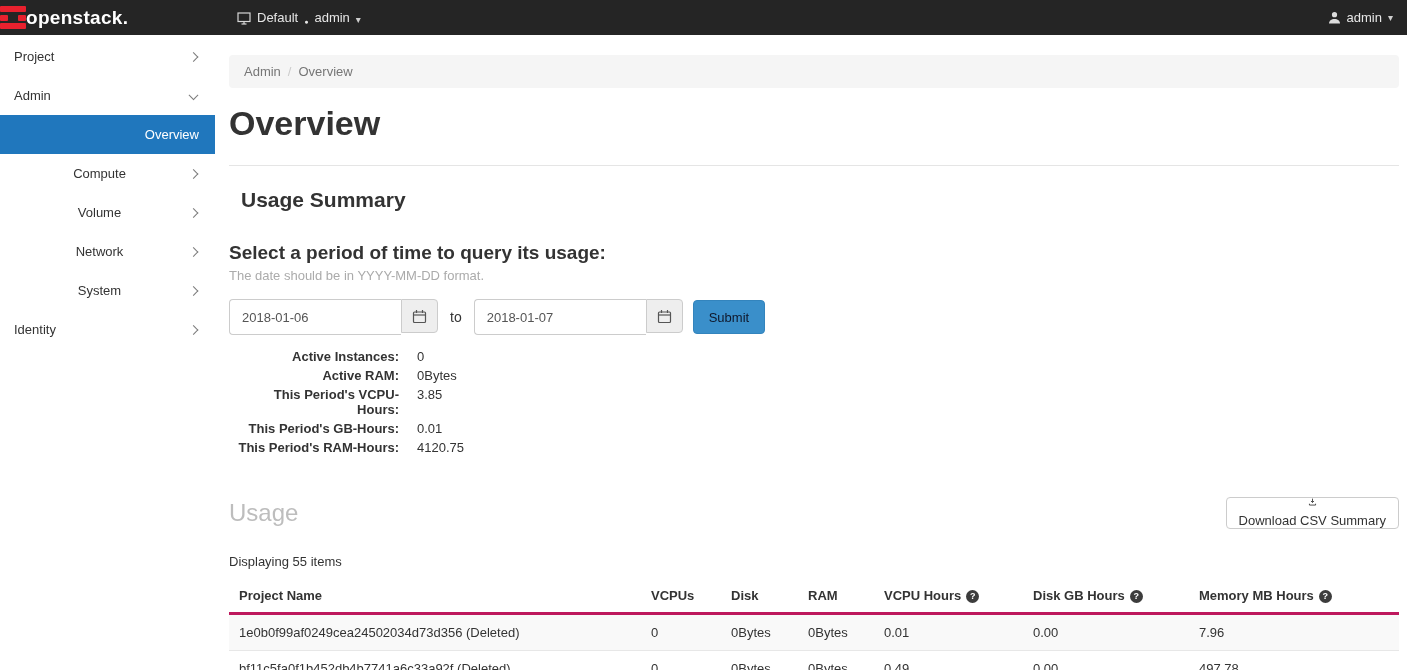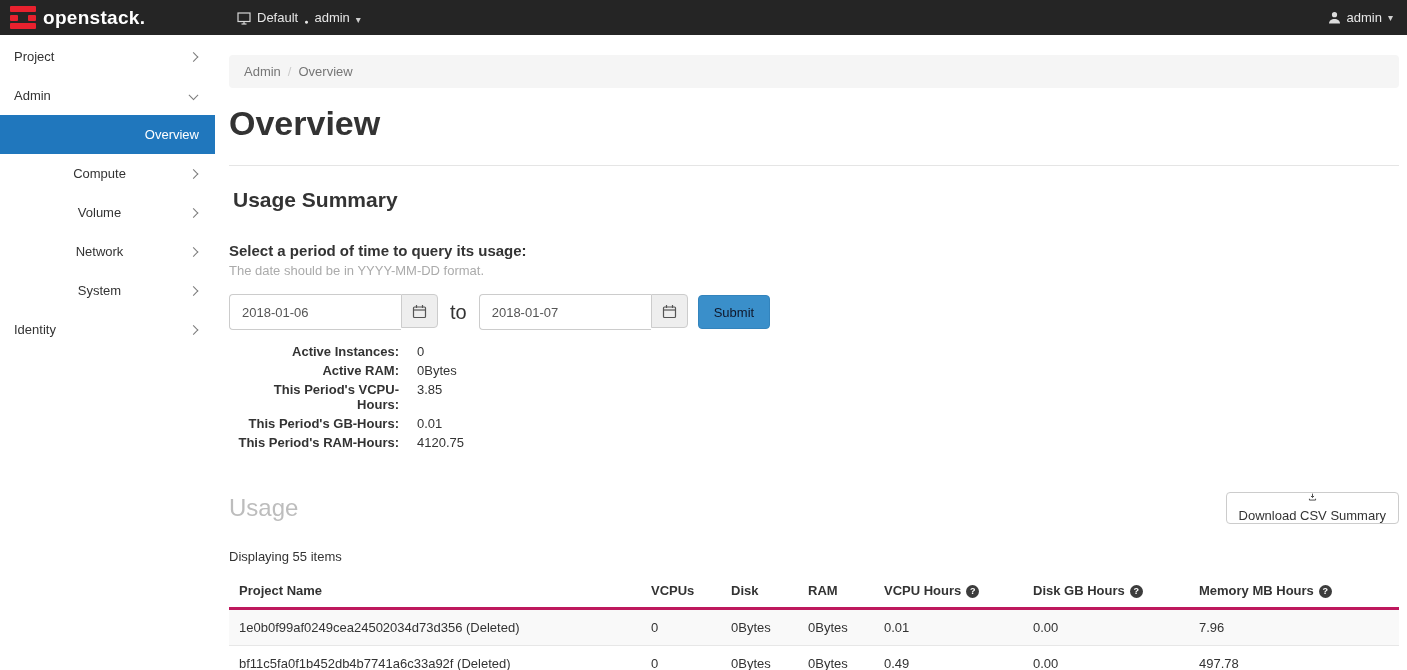--- a/index.html
+++ b/index.html
@@ -1,21 +1,21 @@
 <!DOCTYPE html>
 <html><head>
 <meta charset="utf-8">
 <style>
   * { margin:0; padding:0; box-sizing:border-box; }
   html,body { width:1407px; height:670px; overflow:hidden; background:#fff;
     font-family:"Liberation Sans", sans-serif; color:#333; }
 
   
   .navbar { height:35px; background:#252525; display:flex; align-items:center; color:#e6e6e6; }
-  .brand { width:215px; flex:none; display:flex; align-items:center; gap:7px; padding-left:10px; cursor:pointer; }
+  .brand { width:215px; flex:none; display:flex; align-items:center; cursor:pointer; }
   .logo { width:26px; height:23px; position:relative; flex:none; }
   .logo .b { position:absolute; background:#e8212e; height:6px; border-radius:1px; }
   .logo .b1 { top:0; left:0; right:0; }
   .logo .b2l { top:8.5px; left:0; width:8px; }
   .logo .b2r { top:8.5px; right:0; width:8px; }
   .logo .b3 { top:17px; left:0; right:0; }
   .brand-text { color:#fff; font-size:19px; font-weight:bold; letter-spacing:.3px; }
   .context { display:flex; align-items:flex-end; gap:6px; font-size:13px; margin-left:22px; cursor:pointer; }
   .dot { font-size:7px; color:#e6e6e6; }
   .caret { font-size:10px; color:#cfcfcf; }
@@ -35,32 +35,32 @@
   .side-item.nested { justify-content:center; padding:0 30px 0 14px; }
   .side-item.active { background:#2077bd; color:#fff; justify-content:flex-end; padding-right:16px; }
 
   
   .main { flex:1; padding:20px 8px 0 14px; overflow:hidden; }
   .breadcrumb { background:#f5f5f5; border-radius:4px; padding:9px 15px; font-size:13px;
     color:#767676; display:flex; gap:7px; align-items:center; }
   .breadcrumb .sep { color:#ccc; }
   h1.page-title { font-size:34px; font-weight:600; color:#333; margin:16px 0 22px; }
   .divider { border:0; border-top:1px solid #e5e5e5; margin:0 0 22px; }
-  h2.section-title { font-size:21px; font-weight:600; color:#333; margin:0 4px 30px; }
-  .prompt { font-size:15px; font-weight:bold; margin-bottom:4px; }
+  h2.section-title { font-size:21px; font-weight:600; color:#333; margin:0 12px 30px; }
+  .prompt { font-size:19px; font-weight:bold; margin-bottom:4px; }
   .hint { font-size:13px; color:#ababab; margin-bottom:16px; }
 
   .form-row { display:flex; align-items:center; margin-bottom:12px; }
   .input-group { display:flex; }
   .date-input { width:172px; height:36px; border:1px solid #ccc; border-right:none;
     border-radius:4px 0 0 4px; padding:0 12px; font-size:13px; color:#555; outline:none;
     font-family:"Liberation Sans", sans-serif; }
   .input-addon { width:37px; height:34px; border:1px solid #ccc; border-radius:0 4px 4px 0;
     background:#eee; display:flex; align-items:center; justify-content:center; cursor:pointer; }
-  .to-label { margin:0 12px; font-size:20px; }
+  .to-label { margin:0 12px; font-size:14px; }
   .submit-btn { height:34px; margin-left:10px; padding:0 15px; background:#3a8fca;
     border:1px solid #3384bd; color:#0f172a; border-radius:4px; font-size:13px; cursor:pointer;
     font-family:Liberation Sans, sans-serif; }
 
   .stats { display:grid; grid-template-columns:163px auto; column-gap:18px; row-gap:4px;
     font-size:13px; margin:14px 7px 0; }
   .stat-label { text-align:right; font-weight:bold; }
   .stat-value { text-align:left; }
 
   .usage-header { display:flex; justify-content:space-between; align-items:center; margin-top:42px; }

